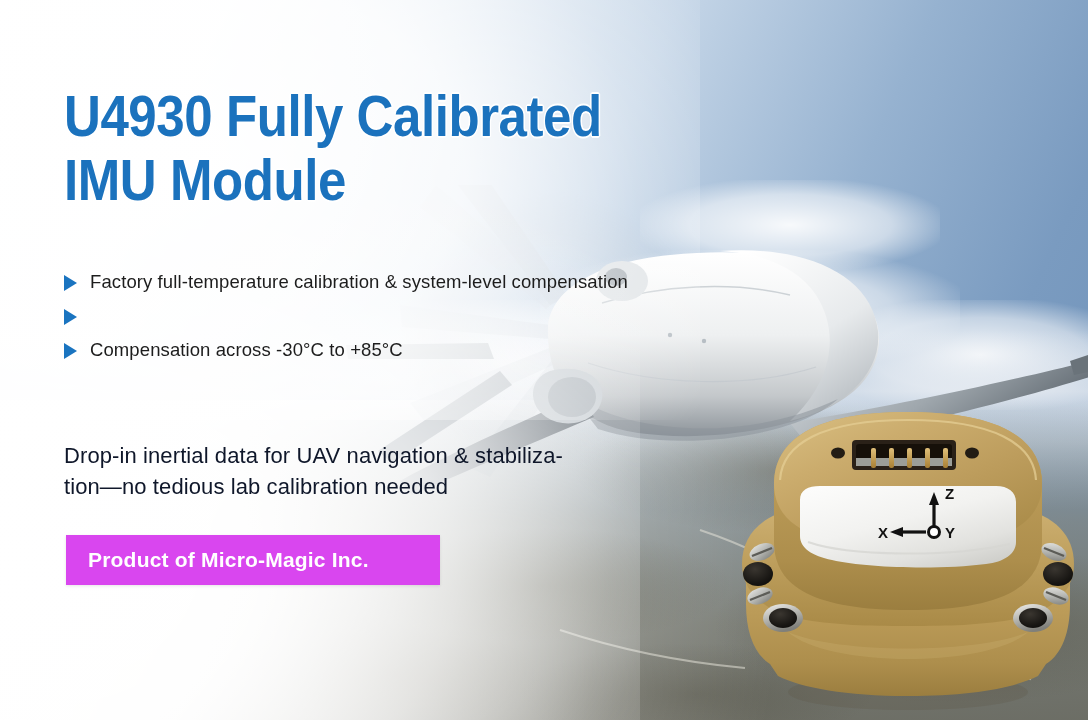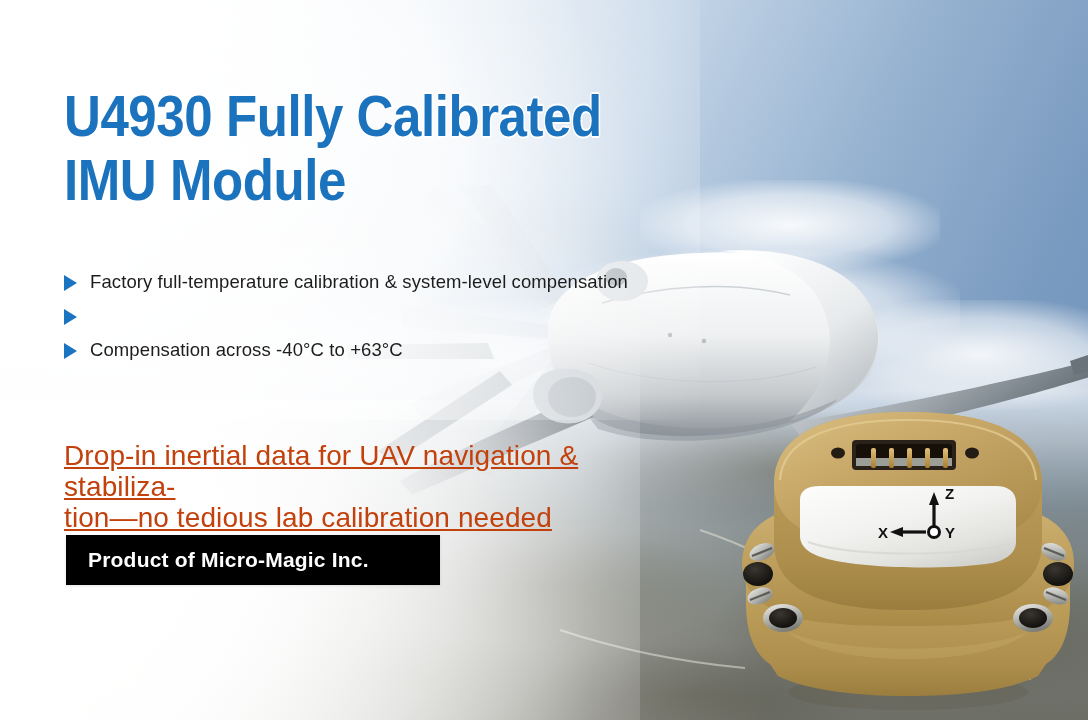--- a/index.html
+++ b/index.html
@@ -137,32 +137,31 @@
     line-height:28px;
     color:#1d1d1d;
     letter-spacing:0.1px;
     white-space:nowrap;
     text-align:right;
   }
   .bullet-text sup { font-size:11px; vertical-align:super; line-height:0; }
 
   .tagline {
     position:absolute; left:64px; top:440px; width:560px;
-    font-size:28px;
+    font-size:22px;
     line-height:31px;
-    color:#c2410c;
+    color:#0f172a;
     letter-spacing:0.1px;
     white-space:pre-line;
-    text-decoration:underline;
   }
 
   .cta {
     position:absolute; left:66px; top:535px;
     width:374px; height:50px;
-    background:#000000;
+    background:#d946ef;
     display:flex; align-items:center;
     box-shadow:0 1px 3px rgba(0,0,0,0.10);
   }
   .cta-label {
     margin-left:22px;
     color:#ffffff;
     font-weight:700;
     font-size:21px;
     letter-spacing:0.2px;
     font-family:"Liberation Sans", sans-serif;
@@ -287,21 +286,21 @@
       <span class="bullet-marker"></span>
       <span class="bullet-text">Factory full-temperature calibration &amp; system-level compensation</span>
     </div>
 
     <div class="bullet">
       <span class="bullet-marker"></span>
     </div>
 
     <div class="bullet">
       <span class="bullet-marker"></span>
-      <span class="bullet-text">Compensation across -40°C to +63°C</span>
+      <span class="bullet-text">Compensation across -30°C to +85°C</span>
     </div>
 
 
   </div>
 
   <p class="tagline">Drop-in inertial data for UAV navigation &amp; stabiliza-
 tion—no tedious lab calibration needed</p>
 
   <div class="cta">
     <span class="cta-label">Product of Micro-Magic Inc.</span>

